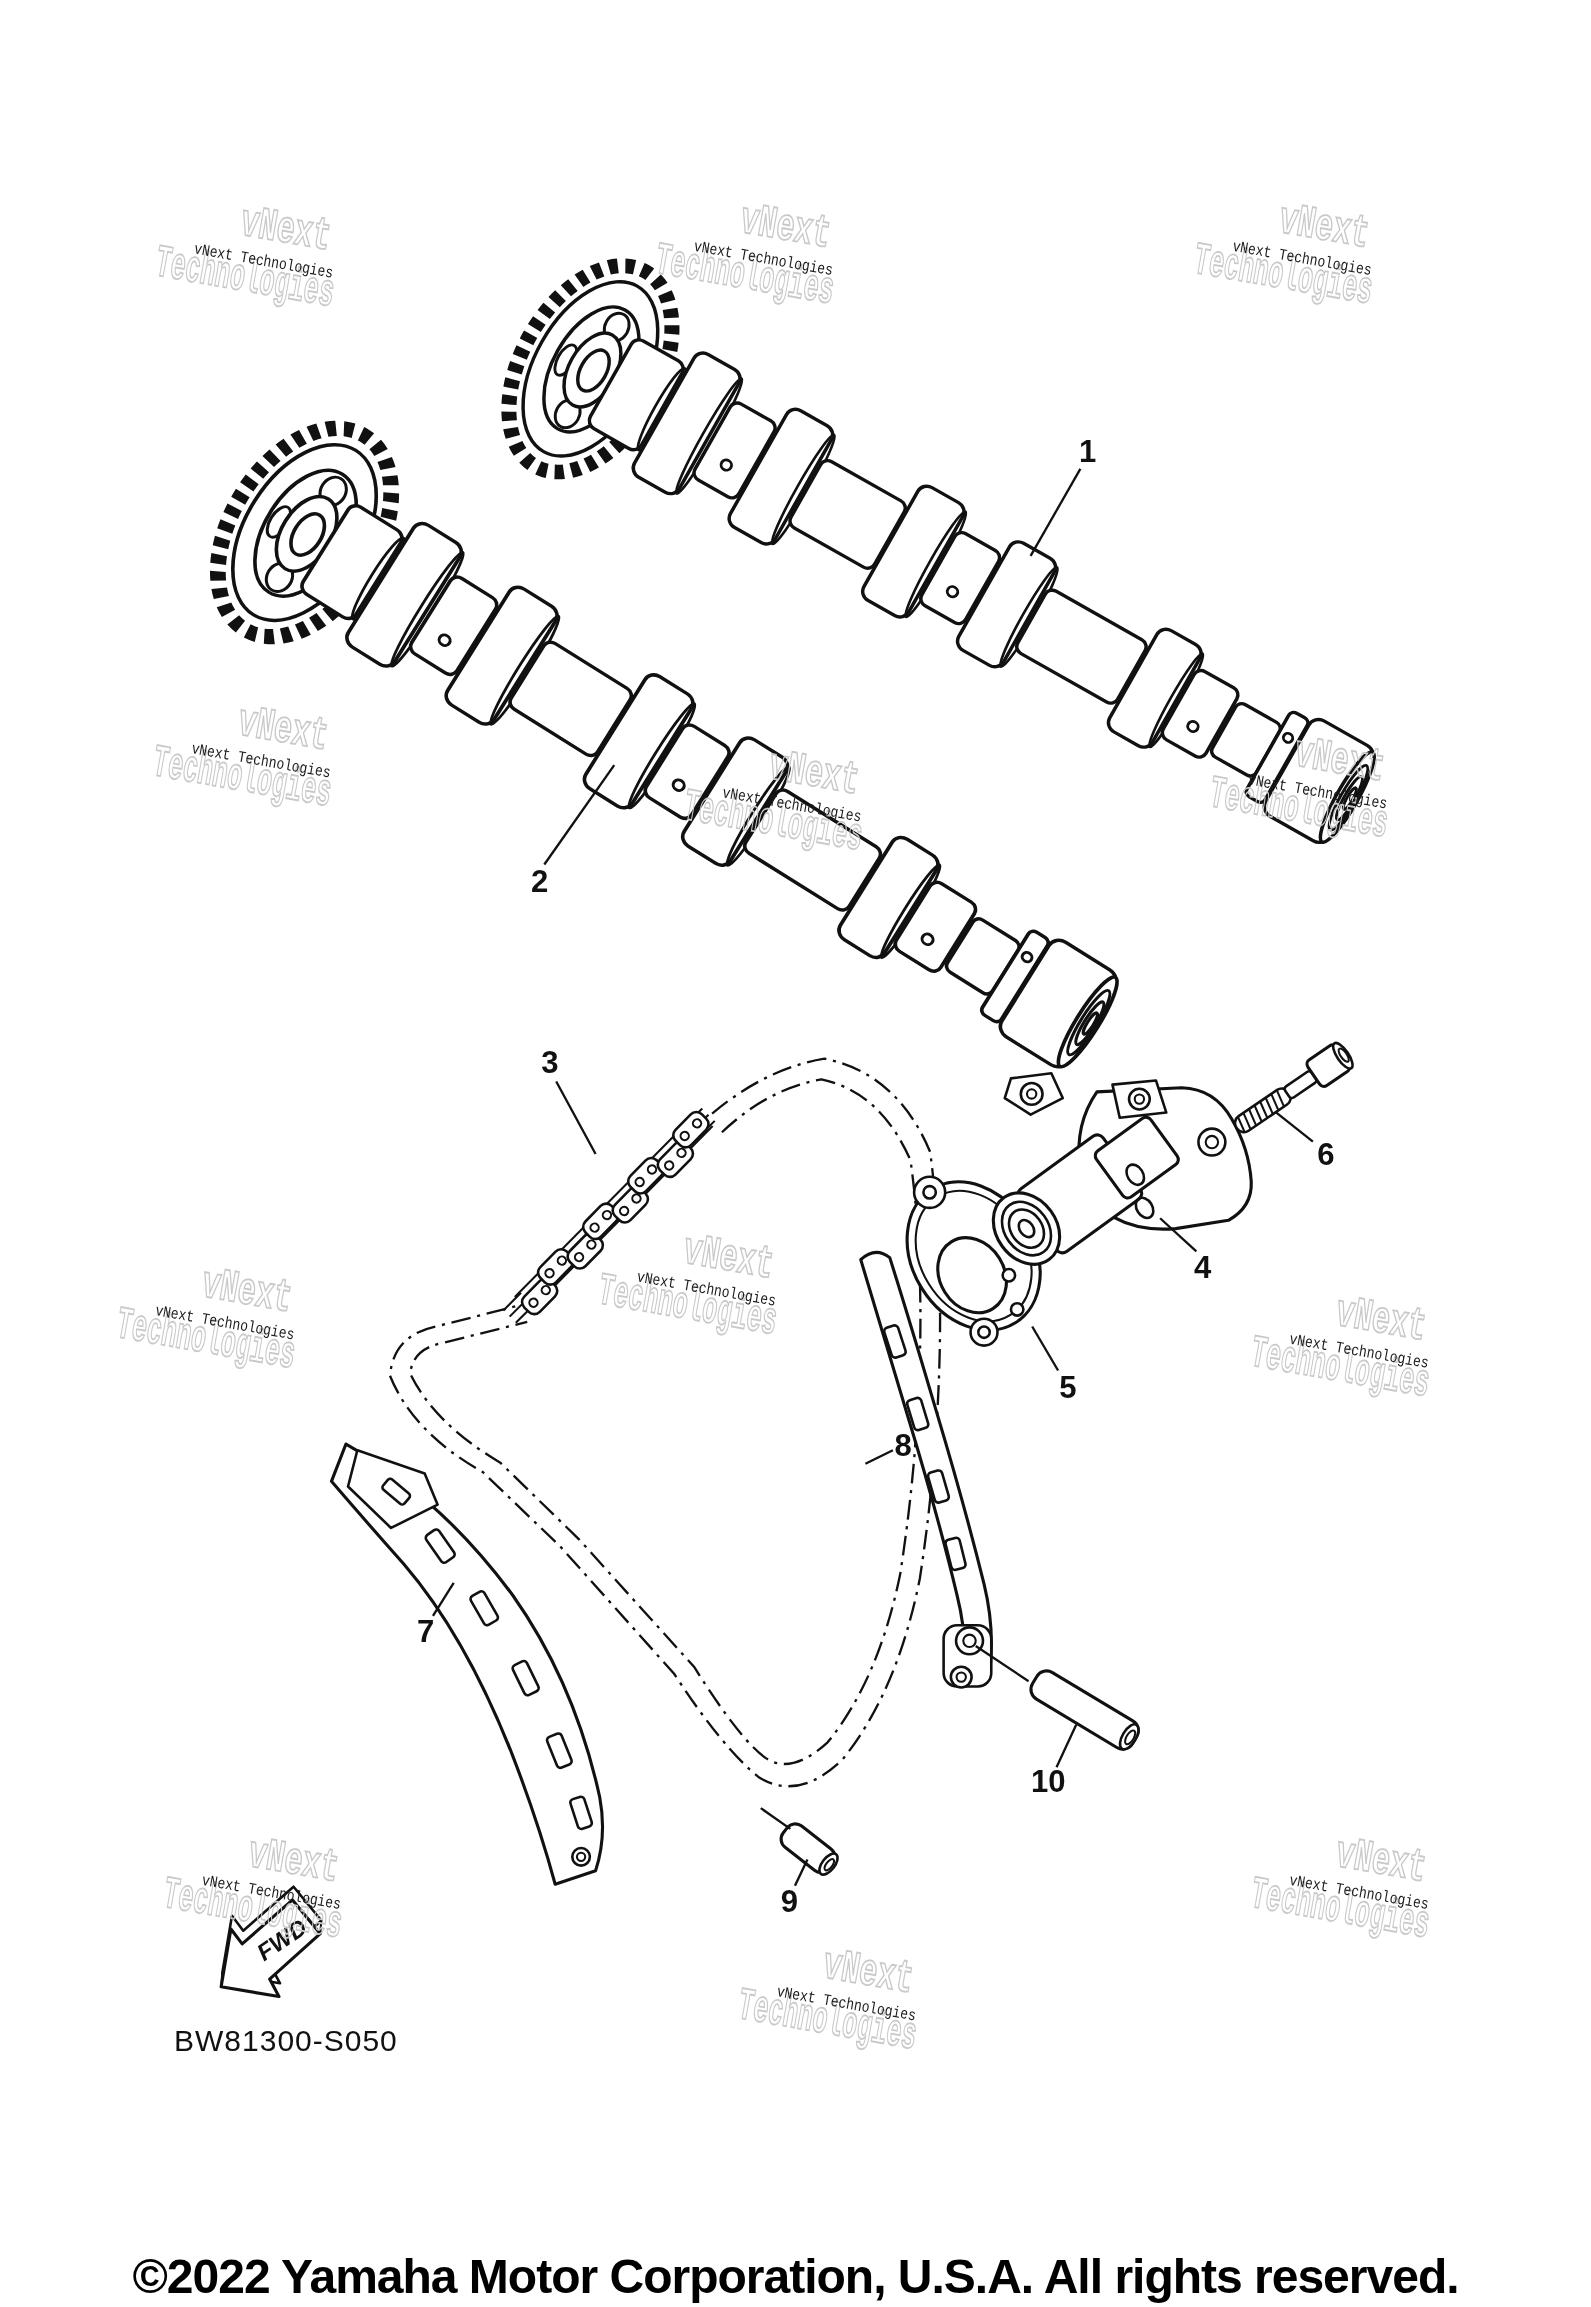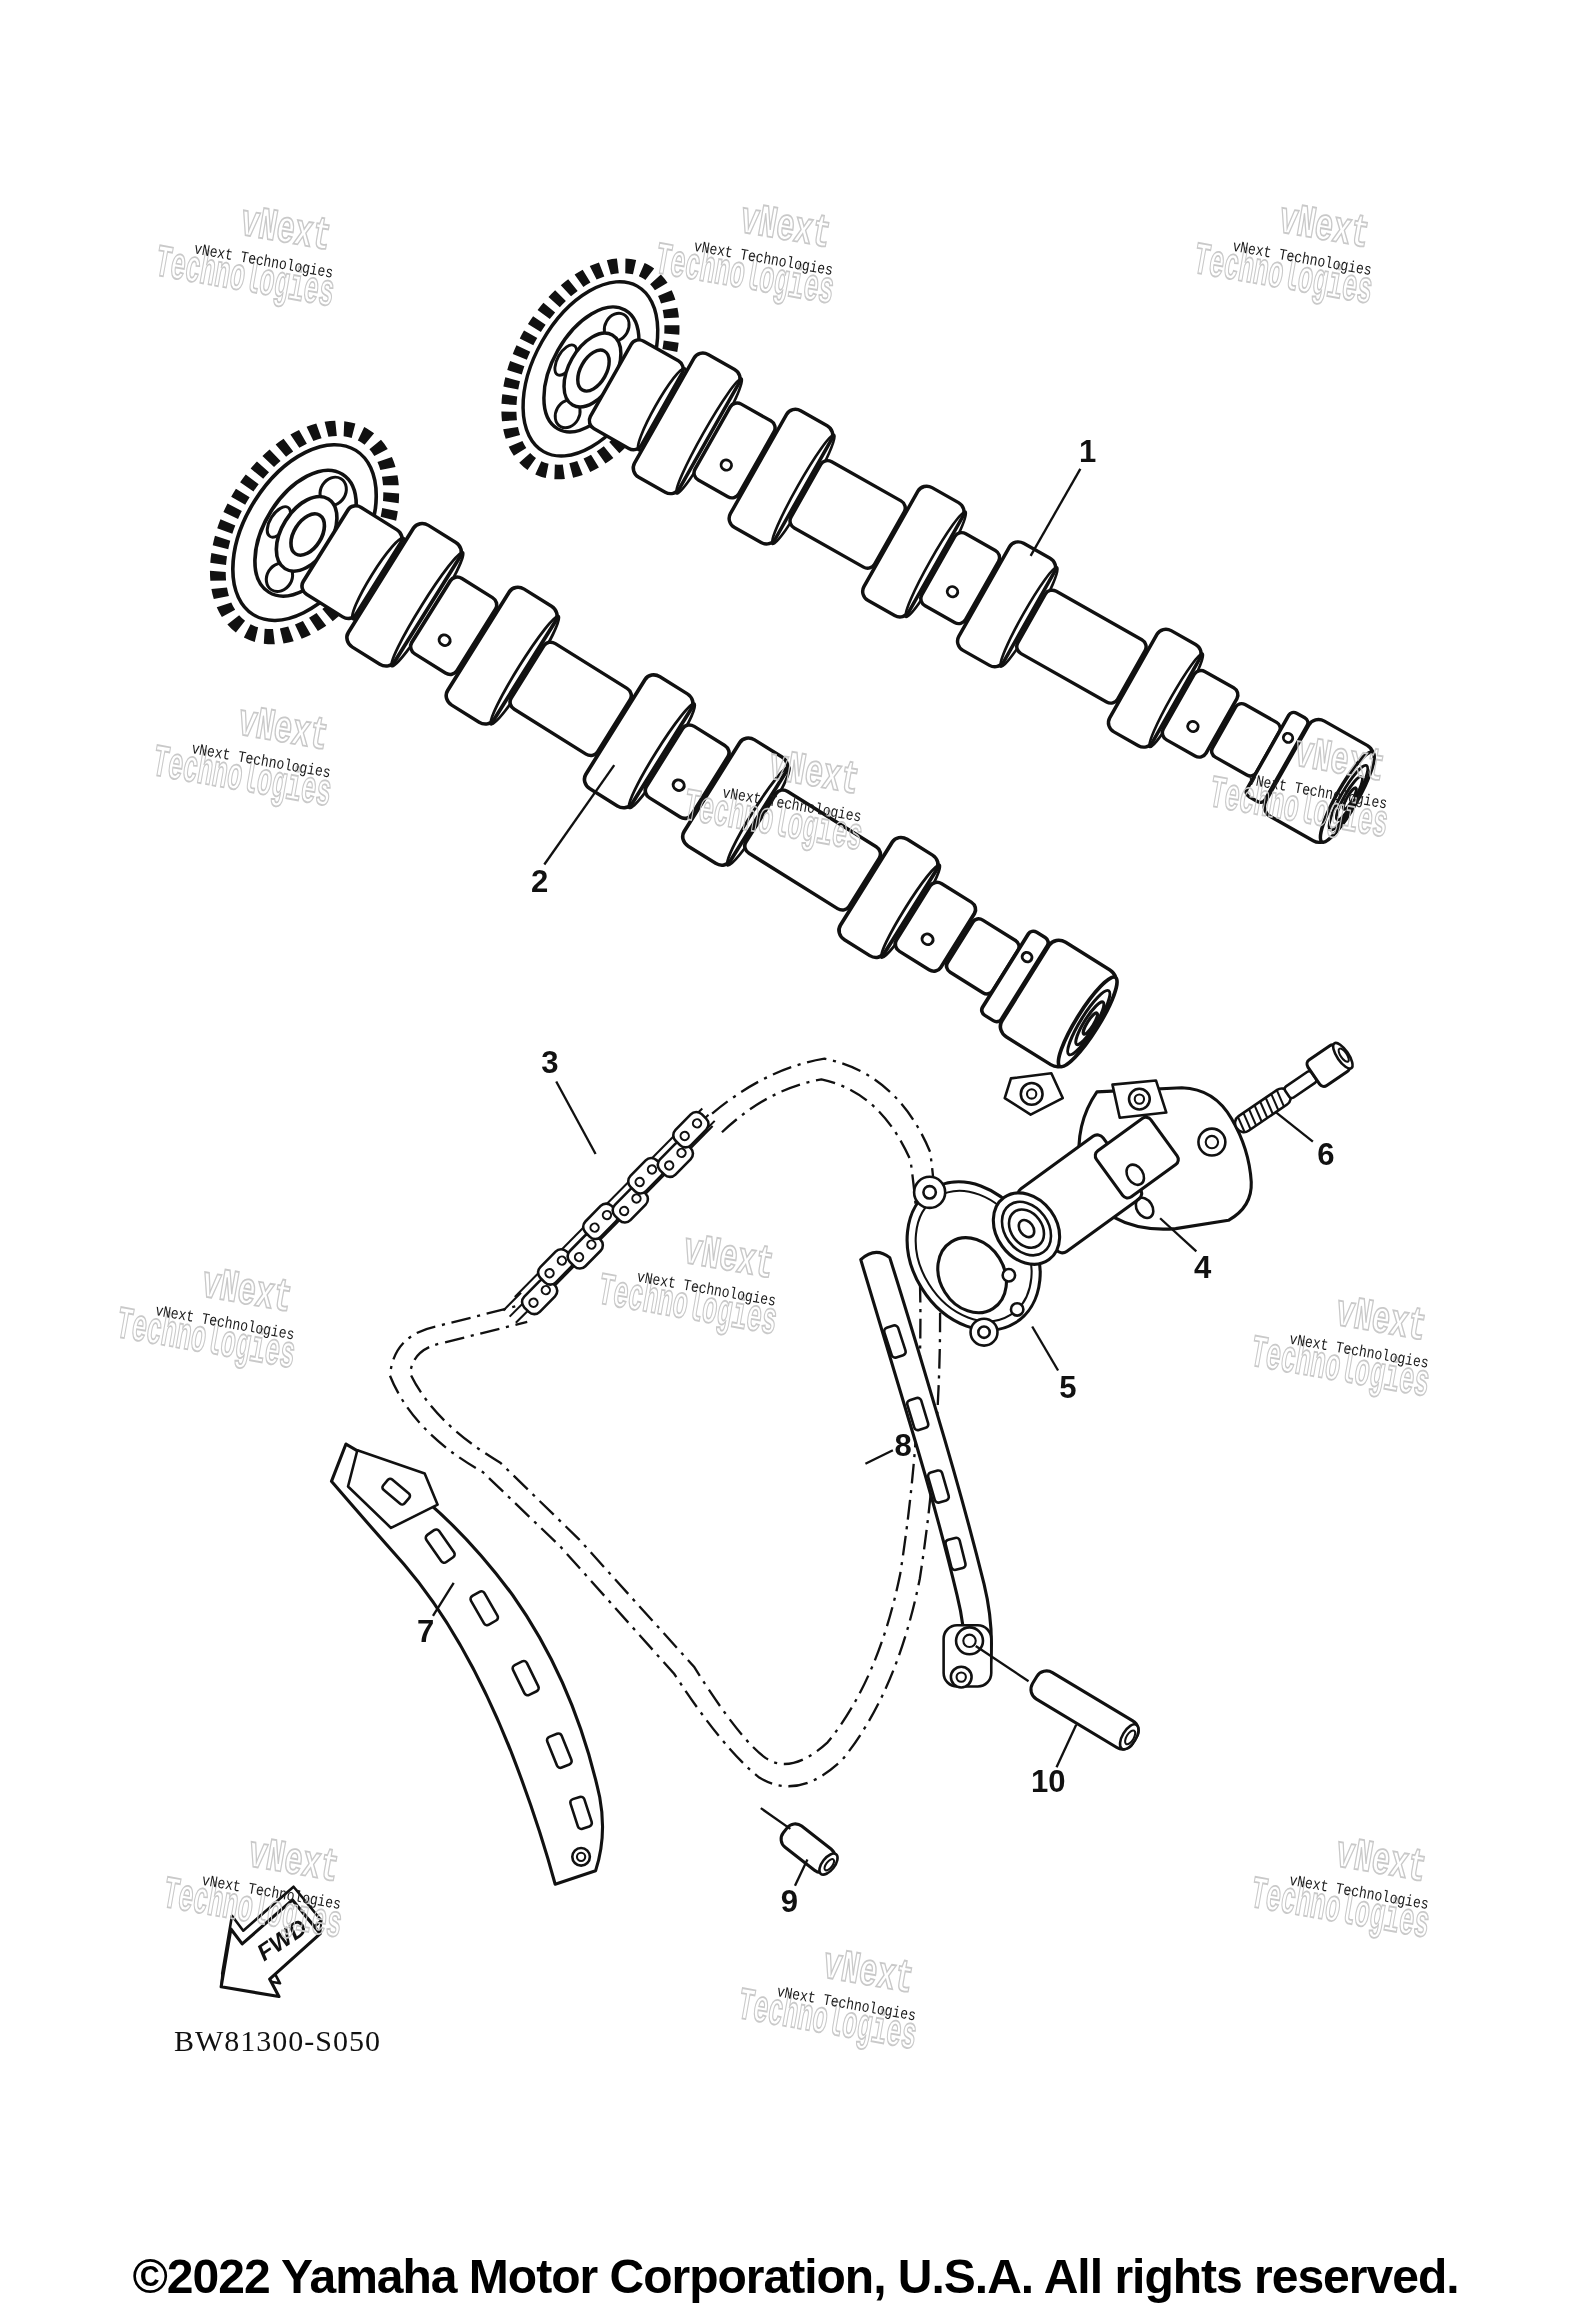--- a/index.html
+++ b/index.html
@@ -11,21 +11,21 @@
   .pl{fill:none;stroke:#111111;stroke-width:5;}
   .pl4{fill:none;stroke:#111111;stroke-width:4;}
   .cap{fill:none;stroke:#111111;stroke-width:4.5;}
   .teeth{fill:none;stroke:#111111;}
   .phantom{fill:none;stroke:#111111;stroke-width:4.5;stroke-dasharray:38 13 6 13;}
   .leader{stroke:#111111;stroke-width:4.5;}
   .callout-num{font-family:"Liberation Sans",sans-serif;font-weight:bold;font-size:60px;fill:#111111;}
   .wm-o{fill:none;stroke:#c9c9c9;stroke-width:3.5;font-family:"Liberation Mono",monospace;font-weight:bold;}
   .wm-s{fill:#1b1b1b;font-family:"Liberation Mono",monospace;}
   #part-code{position:absolute;left:174px;top:2024px;font-size:30px;color:#111;
-             letter-spacing:1px;font-family:Liberation Serif, serif;}
+             letter-spacing:1px;font-family:Liberation Sans, sans-serif;}
   #footer-copyright{position:absolute;left:0;top:2249px;width:1591px;text-align:center;
              font-size:48px;font-weight:bold;letter-spacing:-1px;color:#000;
              font-family:"Liberation Sans",sans-serif;white-space:nowrap;}
   .fwd-label{font-family:"Liberation Sans",sans-serif;font-weight:bold;font-style:italic;
              font-size:46px;fill:#111;}
 </style>
 </head>
 <body>
 
 <svg width="1591" height="2307" viewBox="0 0 3072 4454" xmlns="http://www.w3.org/2000/svg">

